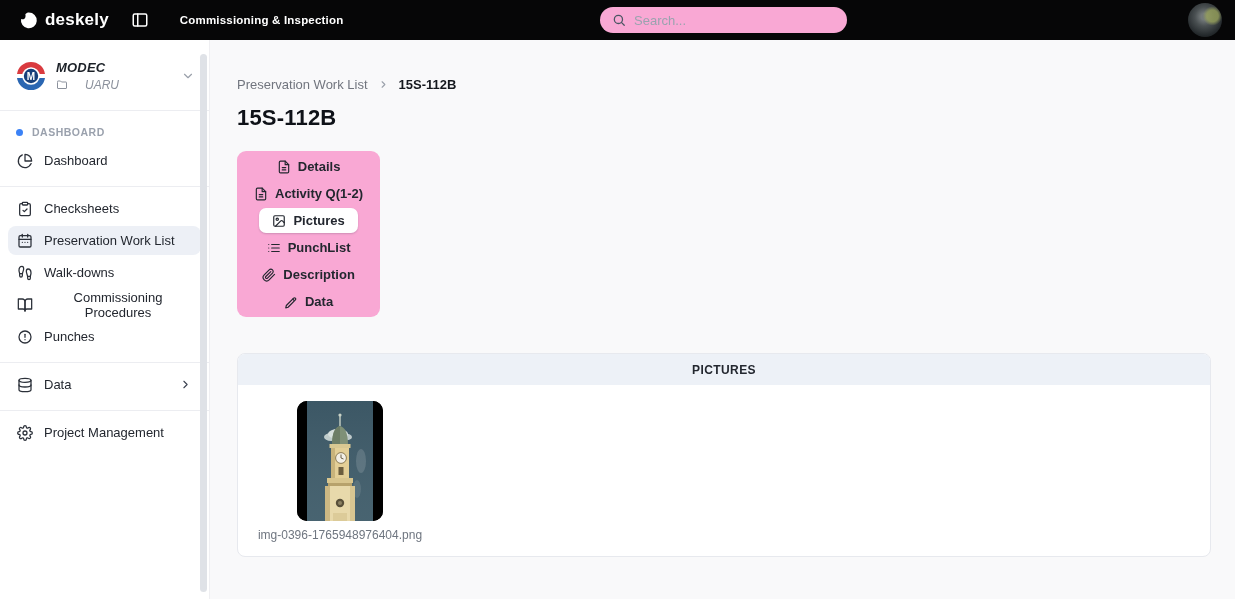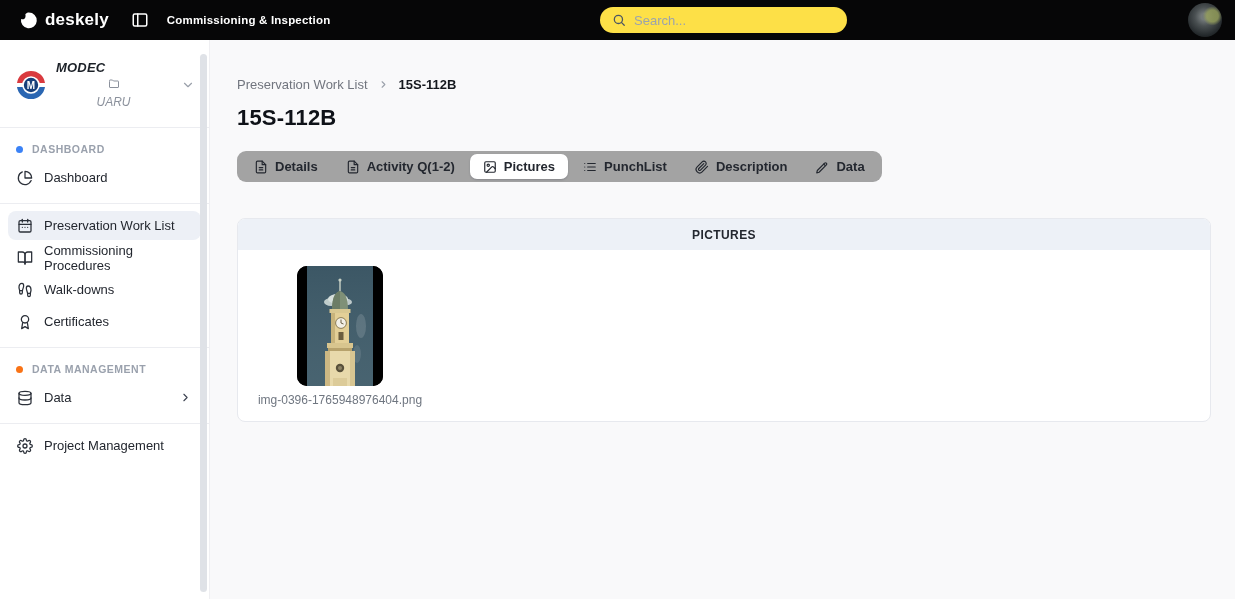--- a/index.html
+++ b/index.html
@@ -5,44 +5,44 @@
   * { margin:0; padding:0; box-sizing:border-box; }
   html,body { width:1235px; height:599px; overflow:hidden; background:#f9f9fa;
               font-family:"Liberation Sans", sans-serif; }
 
   
   .topbar { position:absolute; left:0; top:0; width:1235px; height:40px;
             background:#060607; display:flex; align-items:center; z-index:20; }
   .brand { display:flex; align-items:center; gap:7px; margin-left:18px; }
   .brand-name { color:#fff; font-size:17px; font-weight:700; letter-spacing:.2px; }
   .panel-toggle { margin-left:22px; display:flex; align-items:center; cursor:pointer; }
-  .app-title { color:#fff; font-size:11.5px; font-weight:700; margin-left:18px; letter-spacing:.2px; }
+  .app-title { color:#fff; font-size:11.5px; font-weight:700; margin-left:31px; letter-spacing:.2px; }
   .searchbox { position:absolute; left:600px; top:7px; width:247px; height:26px;
-               background:#fde047; border-radius:14px; display:flex; align-items:center;
+               background:#f9a8d4; border-radius:14px; display:flex; align-items:center;
                padding-left:12px; gap:8px; }
   .searchbox input { border:none; outline:none; background:transparent; font-size:13px;
                      color:#374151; width:190px; font-family:"Liberation Sans",sans-serif; }
   .searchbox input::placeholder { color:#9aa3af; }
   .avatar { position:absolute; left:1188px; top:3px; width:34px; height:34px; border-radius:50%;
             background:
               radial-gradient(circle at 72% 38%, rgba(150,160,90,.8) 0 18%, rgba(0,0,0,0) 30%),
               radial-gradient(circle at 48% 40%, #73797a 0 12%, #4a5052 35%, #23282b 70%, #101314 100%);
             cursor:pointer; }
 
   
   .sidebar { position:absolute; left:0; top:40px; width:210px; height:559px; background:#fff;
              border-right:1px solid #efeff2; z-index:10; }
   .sb-scrollbar { position:absolute; right:2px; top:14px; width:7px; height:538px;
                   border-radius:4px; background:#dfe2e7; }
   .workspace { display:flex; align-items:center; gap:10px; padding:20px 14px 18px 16px; }
   .ws-text { flex:1;font-style:italic; }
   .ws-name { font-size:13px; font-weight:700; color:#1c2128; letter-spacing:.2px; }
-  .ws-sub { display:flex; align-items:center; gap:5px; margin-top:3px; color:#8b919c; font-size:12px;flex-direction:column; }
+  .ws-sub { display:flex; align-items:center; gap:17px; margin-top:3px; color:#8b919c; font-size:12px; }
   .sb-divider { height:1px; background:#ecedf1; margin:0; }
-  .sb-section { padding:4px 0 2px 0; }
+  .sb-section { padding:4px 0 2px 0;text-align:center; }
   .sec-label { display:flex; align-items:center; gap:9px; padding:11px 16px 5px 16px; }
   .sec-dot { width:7px; height:7px; border-radius:50%; flex:0 0 auto; }
   .sec-text { font-size:10.5px; font-weight:700; color:#9aa1ad; letter-spacing:.5px; }
   .sb-item { display:flex; align-items:center; gap:11px; height:29px; margin:3px 8px;
              padding:0 9px; border-radius:8px; cursor:pointer; color:#262b33; }
   .sb-item .lbl { font-size:13px; color:#23272f; }
   .sb-item.selected { background:#edf0f6; }
   .sb-item .chev { margin-left:auto; display:flex; }
   .sb-icon { display:flex; align-items:center; color:#2b3039; }
 
@@ -50,21 +50,21 @@
   .main { position:absolute; left:210px; top:40px; width:1025px; height:559px;
           background:#f9f9fa; padding:37px 0 0 27px; }
   .breadcrumb { display:flex; align-items:center; gap:10px; font-size:13px; }
   .crumb-root { color:#71757e; cursor:pointer; }
   .crumb-sep { display:flex; color:#9aa0aa; }
   .crumb-current { color:#15181e; font-weight:600; }
   .page-title { margin-top:13px; font-size:22px; font-weight:700; color:#0f1218; letter-spacing:.2px; }
   .page-sub { margin-top:9px; font-size:13px; color:#9aa0aa; }
 
   .tabbar { margin-top:20px; display:inline-flex; align-items:center; gap:2px;
-            background:#a3a3a3; border-radius:9px; padding:3px 4px; }
+            background:#f9a8d4; border-radius:9px; padding:3px 4px;flex-direction:column; }
   .tab { display:flex; align-items:center; gap:7px; padding:5px 13px; border-radius:7px;
          font-size:13px; font-weight:600; color:#23272f; cursor:pointer; white-space:nowrap; }
   .tab.active { background:#fff; box-shadow:0 1px 2px rgba(15,23,42,.18); }
   .tab-icon { display:flex; color:#23272f; }
 
   .panel { margin-top:36px; width:974px; background:#fff; border:1px solid #e7e9ee;
            border-radius:8px; overflow:hidden; }
   .panel-header { height:31px; background:#edf1f7; display:flex; align-items:center;
                   justify-content:center; font-size:12px; font-weight:700; color:#23272f;
                   letter-spacing:.4px; }
@@ -151,77 +151,84 @@
         </svg>
       </span>
       <span class="lbl">Dashboard</span>
     </div>
   </div>
 
   <div class="sb-divider" style="margin-top:6px"></div>
 
   <div class="sb-section">
 
+    <div class="sb-item">
+      <span class="sb-icon">
+        <svg width="16" height="16" viewBox="0 0 24 24" fill="none" stroke="currentColor" stroke-width="1.9" stroke-linecap="round" stroke-linejoin="round">
+          <rect x="8" y="2" width="8" height="4" rx="1"></rect>
+          <path d="M16 4h2a2 2 0 0 1 2 2v14a2 2 0 0 1-2 2H6a2 2 0 0 1-2-2V6a2 2 0 0 1 2-2h2"></path>
+          <path d="m9 14 2 2 4-4"></path>
+        </svg>
+      </span>
+      <span class="lbl">Checksheets</span>
+    </div>
 
     <div class="sb-item selected">
       <span class="sb-icon">
         <svg width="16" height="16" viewBox="0 0 24 24" fill="none" stroke="currentColor" stroke-width="1.9" stroke-linecap="round" stroke-linejoin="round">
           <rect x="3" y="4" width="18" height="17" rx="2"></rect>
           <line x1="8" y1="2" x2="8" y2="6"></line>
             <line x1="16" y1="2" x2="16" y2="6"></line>
           <line x1="3" y1="9.5" x2="21" y2="9.5"></line>
           <line x1="8" y1="14" x2="8.01" y2="14"></line>
             <line x1="12" y1="14" x2="12.01" y2="14"></line>
             <line x1="16" y1="14" x2="16.01" y2="14"></line>
         </svg>
       </span>
       <span class="lbl">Preservation Work List</span>
     </div>
 
     <div class="sb-item">
       <span class="sb-icon">
         <svg width="16" height="16" viewBox="0 0 24 24" fill="none" stroke="currentColor" stroke-width="1.9" stroke-linecap="round" stroke-linejoin="round">
-          <path d="M2 3h6a4 4 0 0 1 4 4v14a3 3 0 0 0-3-3H2z"></path>
-          <path d="M22 3h-6a4 4 0 0 0-4 4v14a3 3 0 0 1 3-3h7z"></path>
-        </svg>
-      </span>
-      <span class="lbl">Commissioning Procedures</span>
-    </div>
-
-    <div class="sb-item">
-      <span class="sb-icon">
-        <svg width="16" height="16" viewBox="0 0 24 24" fill="none" stroke="currentColor" stroke-width="1.9" stroke-linecap="round" stroke-linejoin="round">
           <path d="M4 16v-2.38C4 11.5 2.97 10.5 3 8c.03-2.72 1.49-6 4.5-6C9.37 2 10 3.8 10 5.5c0 3.11-2 5.66-2 8.68V16a2 2 0 1 1-4 0Z"></path>
           <path d="M20 20v-2.38c0-2.12 1.03-3.12 1-5.62-.03-2.72-1.49-6-4.5-6C14.63 6 14 7.8 14 9.5c0 3.11 2 5.66 2 8.68V20a2 2 0 1 0 4 0Z"></path>
           <path d="M16 17h4"></path>
             <path d="M4 13h4"></path>
         </svg>
       </span>
       <span class="lbl">Walk-downs</span>
     </div>
 
-
-    <div class="sb-item">
-      <span class="sb-icon">
-        <svg width="16" height="16" viewBox="0 0 24 24" fill="none" stroke="currentColor" stroke-width="1.9" stroke-linecap="round" stroke-linejoin="round">
-          <circle cx="12" cy="8" r="5.5"></circle>
-            <path d="M15.5 12.9 17 22l-5-3-5 3 1.5-9.1"></path>
-        </svg>
-      </span>
-      <span class="lbl">Certificates</span>
-    </div>
+    <div class="sb-item">
+      <span class="sb-icon">
+        <svg width="16" height="16" viewBox="0 0 24 24" fill="none" stroke="currentColor" stroke-width="1.9" stroke-linecap="round" stroke-linejoin="round">
+          <path d="M2 3h6a4 4 0 0 1 4 4v14a3 3 0 0 0-3-3H2z"></path>
+          <path d="M22 3h-6a4 4 0 0 0-4 4v14a3 3 0 0 1 3-3h7z"></path>
+        </svg>
+      </span>
+      <span class="lbl">Commissioning Procedures</span>
+    </div>
+
+    <div class="sb-item">
+      <span class="sb-icon">
+        <svg width="16" height="16" viewBox="0 0 24 24" fill="none" stroke="currentColor" stroke-width="1.9" stroke-linecap="round" stroke-linejoin="round">
+          <circle cx="12" cy="12" r="9"></circle>
+            <line x1="12" y1="8" x2="12" y2="12.5"></line>
+            <line x1="12" y1="16" x2="12.01" y2="16"></line>
+        </svg>
+      </span>
+      <span class="lbl">Punches</span>
+    </div>
+
   </div>
 
   <div class="sb-divider" style="margin-top:6px"></div>
 
   <div class="sb-section">
-    <div class="sec-label">
-      <span class="sec-dot" style="background: rgb(249, 115, 22);"></span>
-      <span class="sec-text">DATA MANAGEMENT</span>
-    </div>
 
     <div class="sb-item">
       <span class="sb-icon">
         <svg width="16" height="16" viewBox="0 0 24 24" fill="none" stroke="currentColor" stroke-width="1.9" stroke-linecap="round" stroke-linejoin="round">
           <ellipse cx="12" cy="5" rx="9" ry="3"></ellipse>
             <path d="M3 5v14a9 3 0 0 0 18 0V5"></path>
             <path d="M3 12a9 3 0 0 0 18 0"></path>
         </svg>
       </span>
       <span class="lbl">Data</span>

